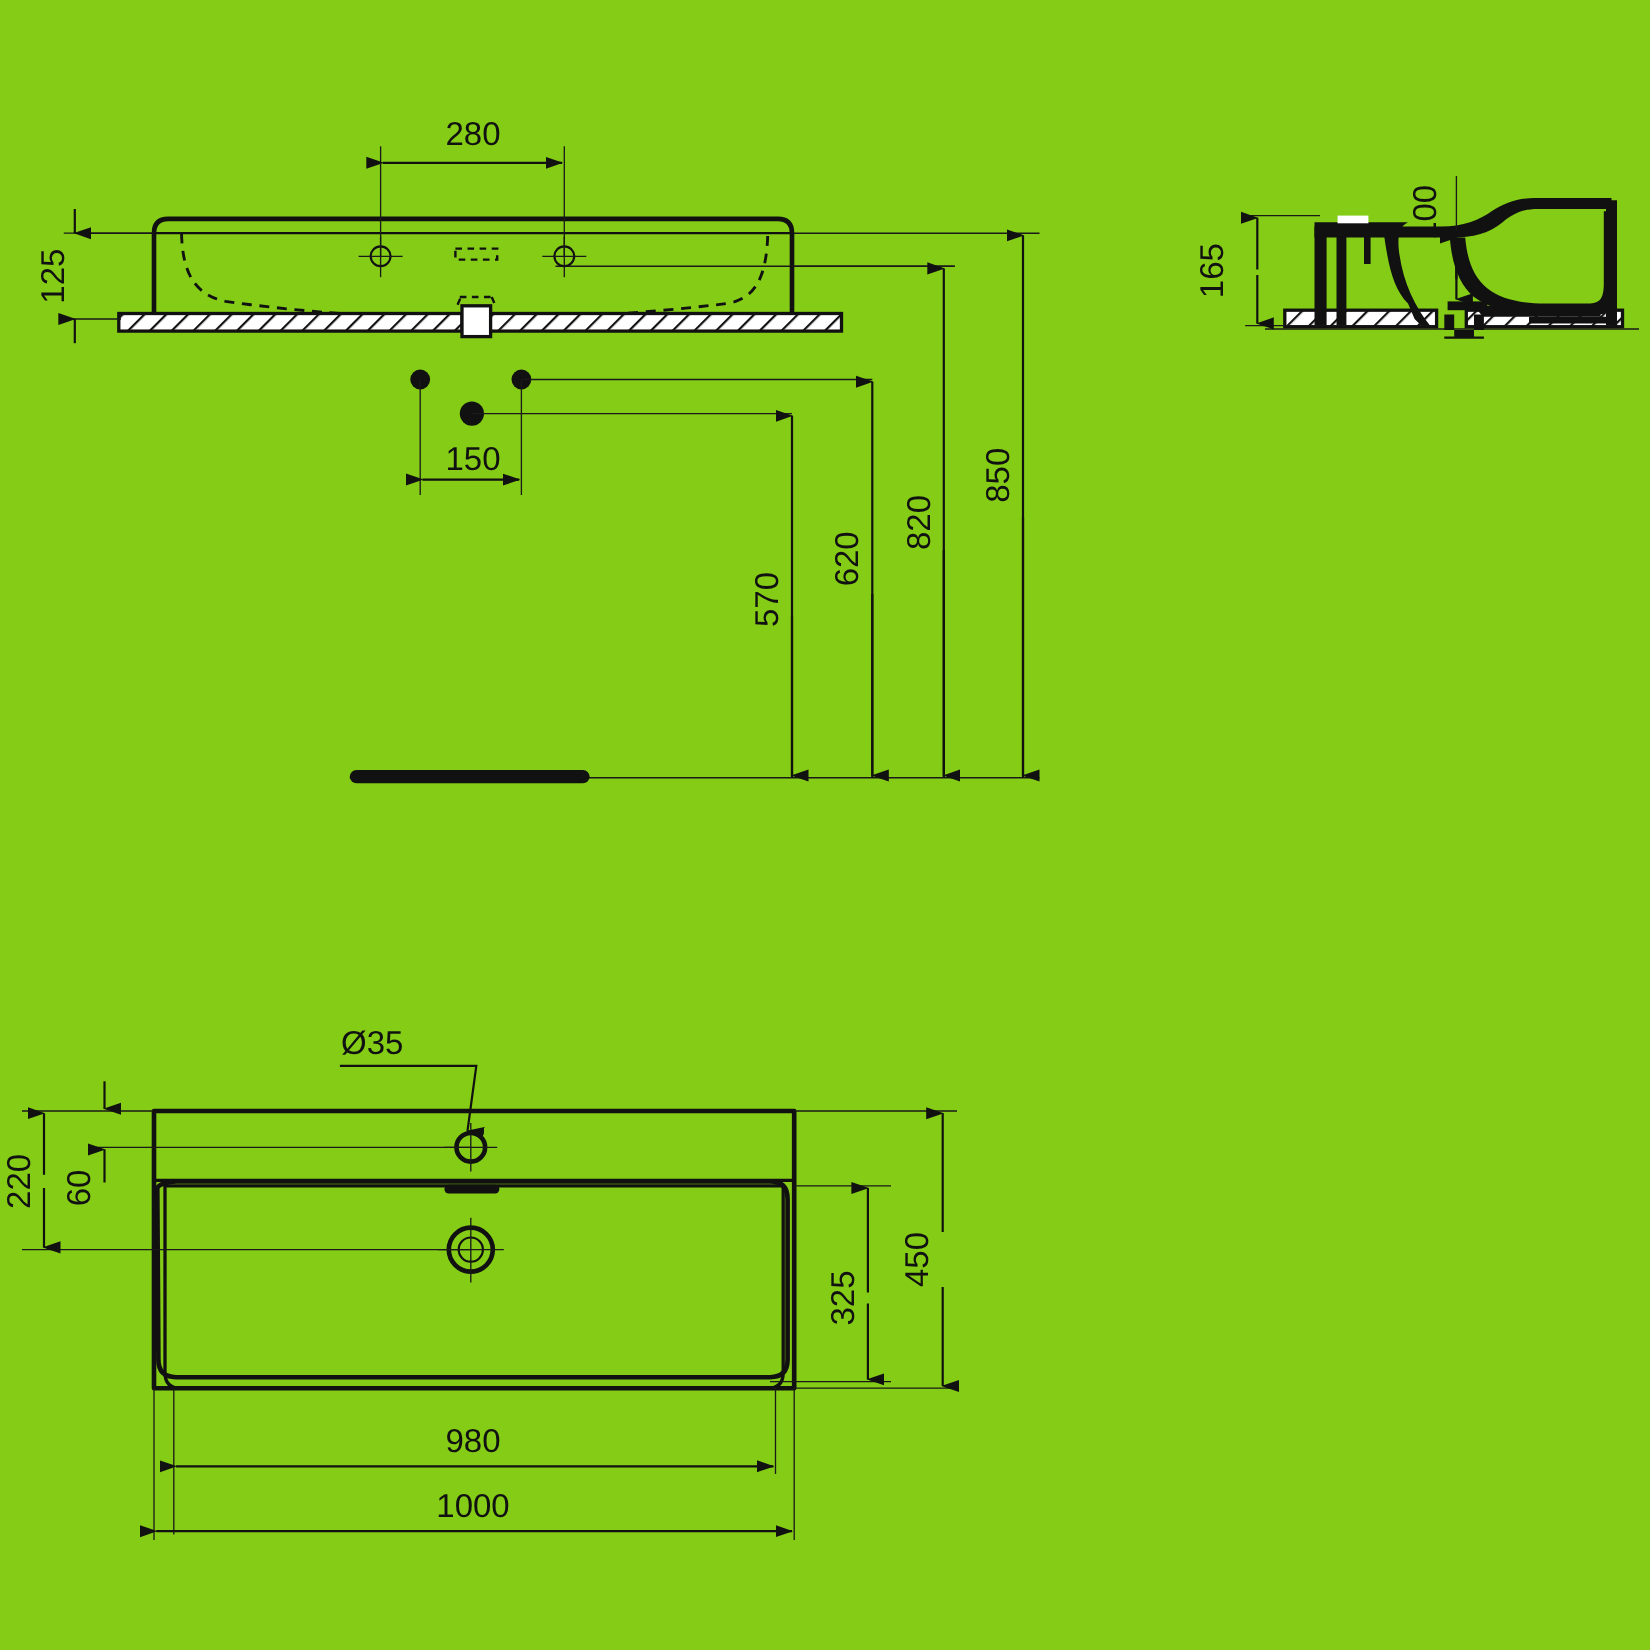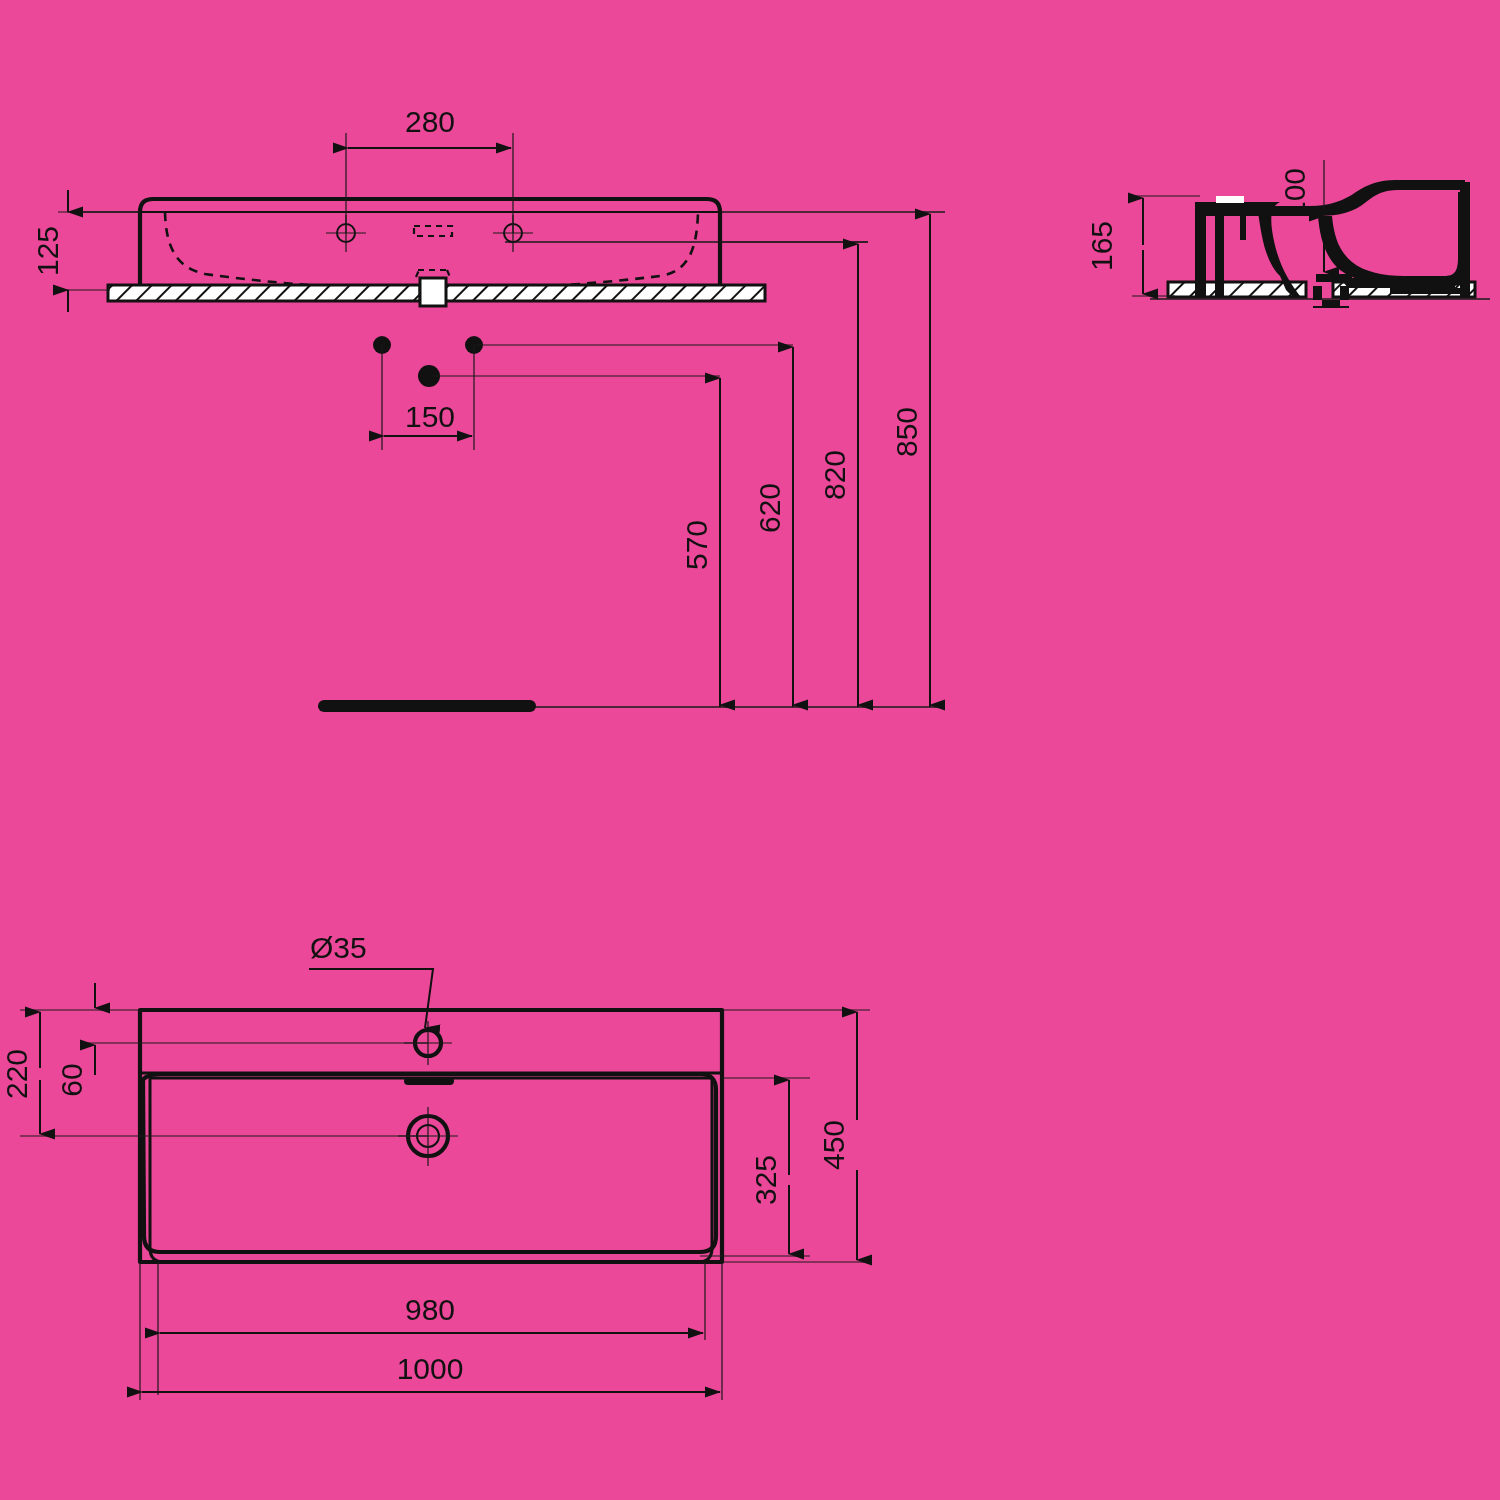--- a/index.html
+++ b/index.html
@@ -8,21 +8,21 @@
     padding: 0;
     background: #ffffff;
   }
   body {
     font-family: "Liberation Sans", sans-serif;
   }
   #sheet {
     position: relative;
     width: 1500px;
     height: 1500px;
-    background: #ec4899;
+    background: #84cc16;
     overflow: hidden;
   }
   svg#drawing {
     position: absolute;
     left: 0;
     top: 0;
     width: 1500px;
     height: 1500px;
   }
   .dimtext {

